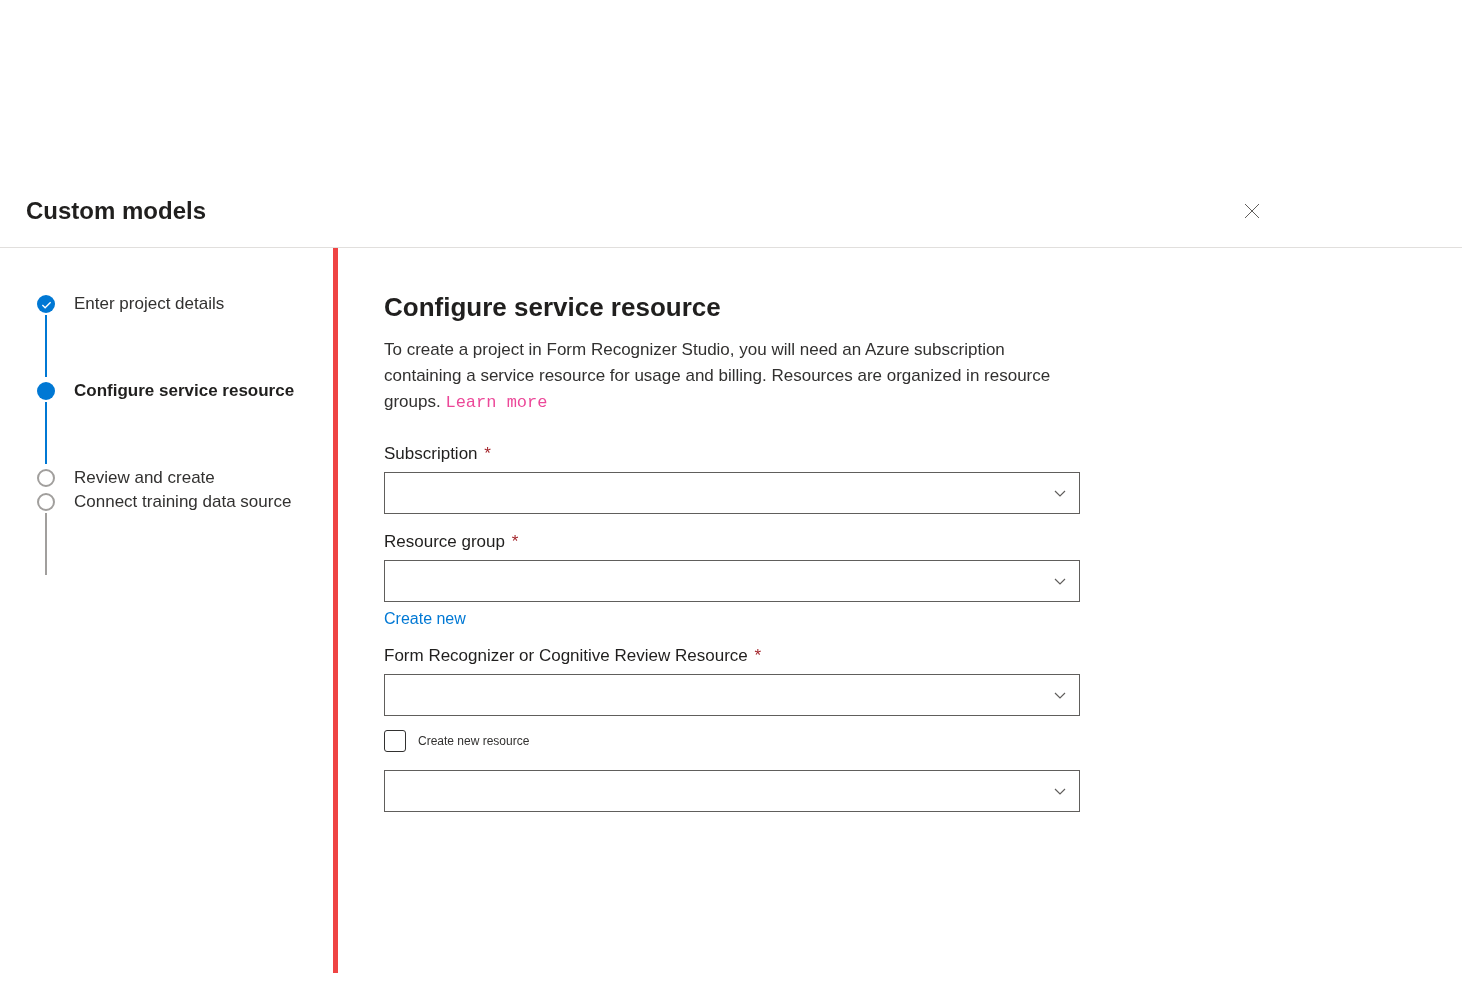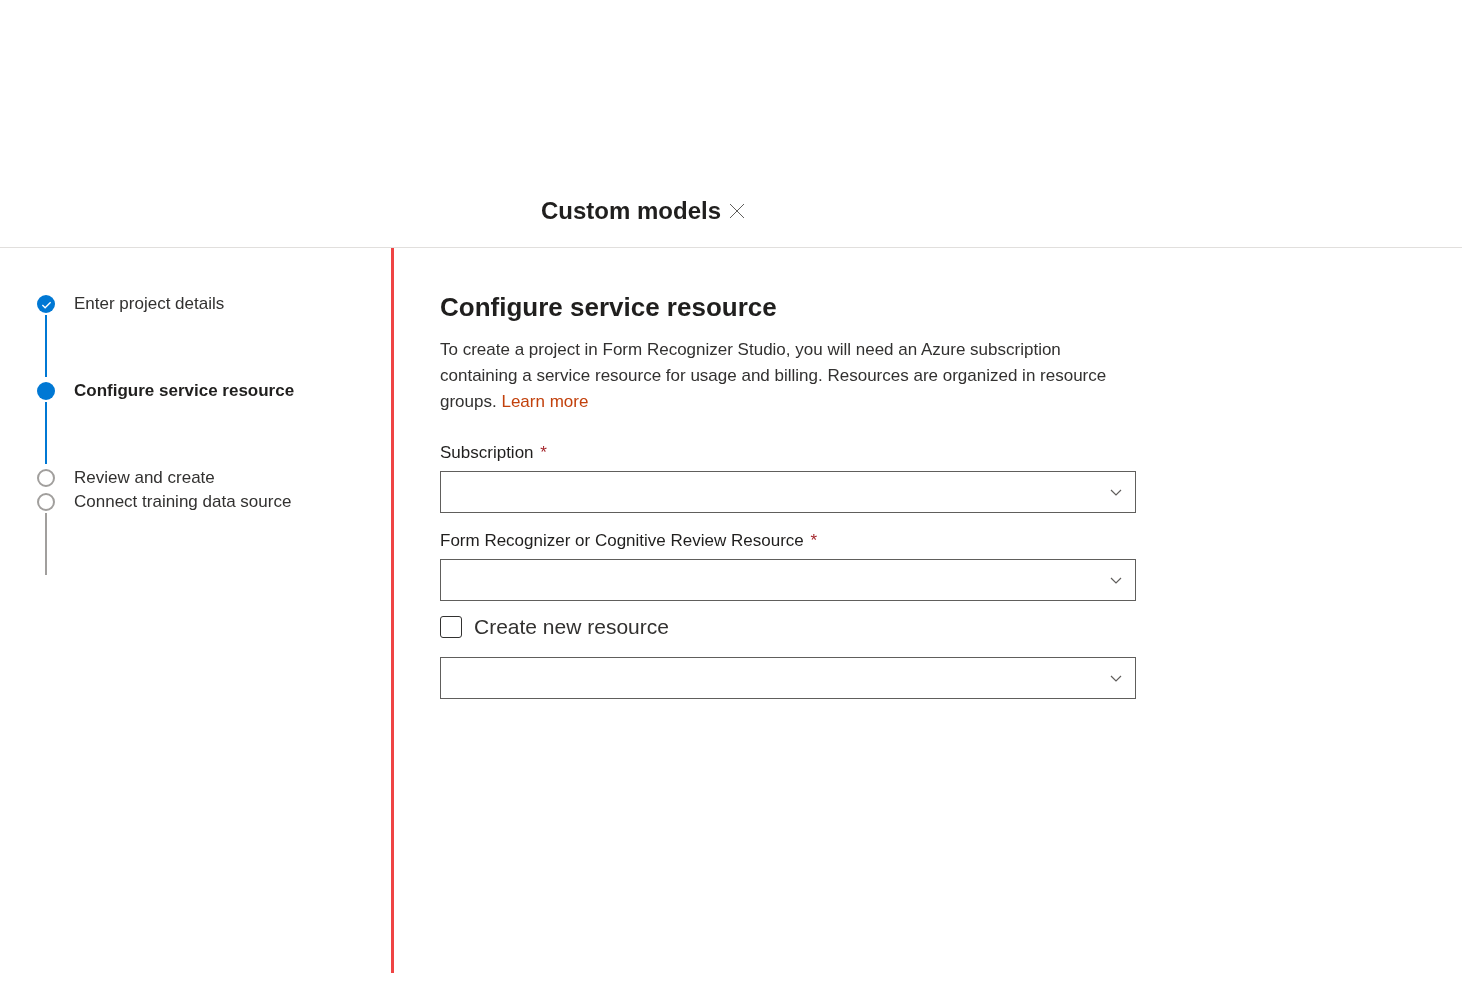--- a/index.html
+++ b/index.html
@@ -13,21 +13,21 @@
       color: #323130;
       width: 1462px;
       height: 988px;
       overflow: hidden;
     }
     .top-spacer {
       height: 195px;
     }
     .header-bar {
       display: flex;
-      justify-content: center;
+      justify-content: space-between;
       align-items: center;
       padding: 0 34px 20px 26px;
       border-bottom: 1px solid #e1dfdd;
     }
     .page-title {
       font-size: 24px;
       font-weight: 600;
       color: #201f1e;
     }
     .close-btn {
@@ -42,22 +42,22 @@
     }
     .close-btn svg {
       width: 16px;
       height: 16px;
     }
     .content-area {
       display: flex;
       height: calc(100% - 263px);
     }
     .sidebar {
-      width: 394px;
-      border-right: 3px solid #ef4444;
+      width: 338px;
+      border-right: 5px solid #ef4444;
       padding: 44px 26px 0 36px;
       text-align: right;
     }
     .step-list {
       list-style: none;
     }
     .step {
       display: flex;
       align-items: flex-start;
       position: relative;
@@ -125,23 +125,24 @@
       margin-bottom: 14px;
     }
     .panel-description {
       font-size: 17px;
       line-height: 26px;
       color: #323130;
       max-width: 700px;
       margin-bottom: 28px;
     }
     .link {
-      color: #c2410c;
+      color: #ec4899;
       text-decoration: none;
       cursor: pointer;
+      font-family: Liberation Mono, monospace;
     }
     .form-field {
       margin-bottom: 18px;
       max-width: 696px;
     }
     .field-label {
       font-size: 17px;
       font-weight: 400;
       color: #201f1e;
       margin-bottom: 8px;
@@ -182,21 +183,21 @@
     .checkbox {
       width: 22px;
       height: 22px;
       border: 1px solid #323130;
       border-radius: 3px;
       margin-right: 12px;
       cursor: pointer;
       background: #ffffff;
     }
     .checkbox-label {
-      font-size: 21px;
+      font-size: 12px;
       color: #323130;
       text-align: right;
     }
   </style>
 </head>
 <body>
 
 <div class="top-spacer"></div>
 
 <div class="header-bar">
@@ -256,20 +257,31 @@
       <label class="field-label">
         <span>Subscription</span><span class="required-mark"> *</span>
       </label>
       <div class="dropdown">
         <svg viewBox="0 0 14 14" fill="none" stroke="currentColor" stroke-width="1.2">
             <path d="M2 5l5 5 5-5"></path>
           </svg>
       </div>
     </div>
 
+    <div class="form-field">
+      <label class="field-label">
+        <span>Resource group</span><span class="required-mark"> *</span>
+      </label>
+      <div class="dropdown">
+        <svg viewBox="0 0 14 14" fill="none" stroke="currentColor" stroke-width="1.2">
+            <path d="M2 5l5 5 5-5"></path>
+          </svg>
+      </div>
+      <a class="sublink">Create new</a>
+    </div>
 
     <div class="form-field">
       <label class="field-label">
         <span>Form Recognizer or Cognitive Review Resource</span><span class="required-mark"> *</span>
       </label>
       <div class="dropdown">
         <svg viewBox="0 0 14 14" fill="none" stroke="currentColor" stroke-width="1.2">
             <path d="M2 5l5 5 5-5"></path>
           </svg>
       </div>

